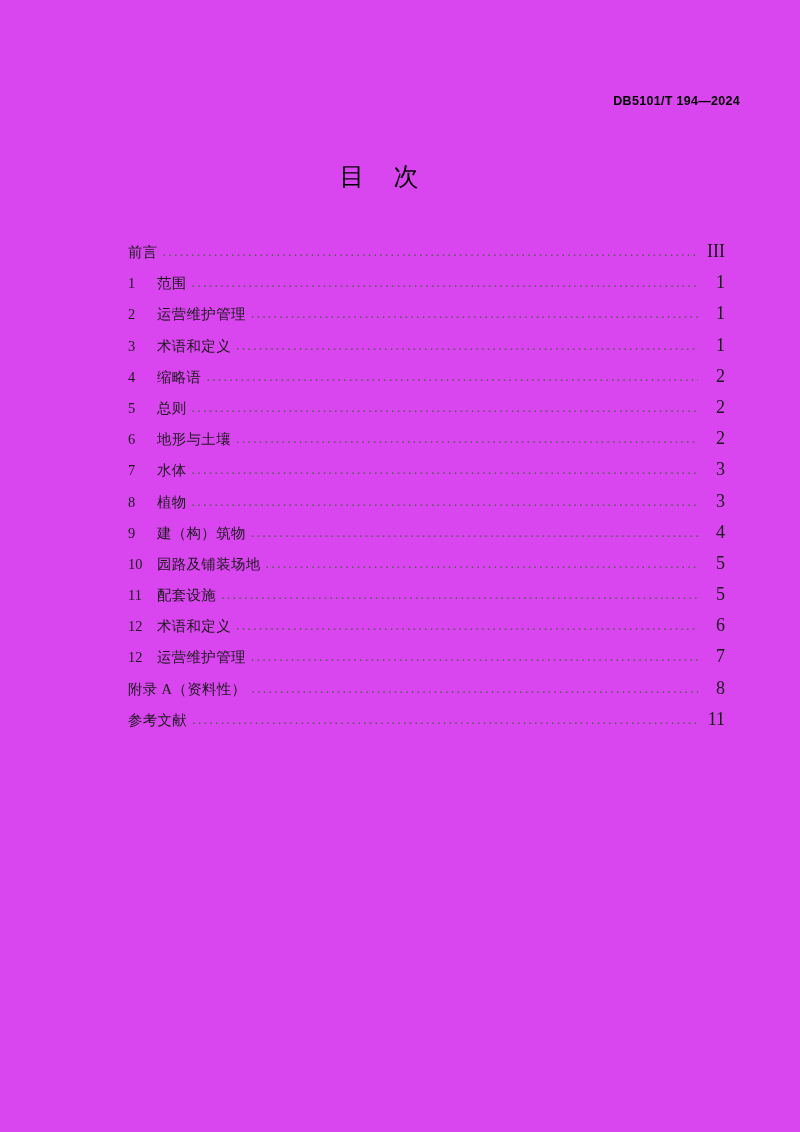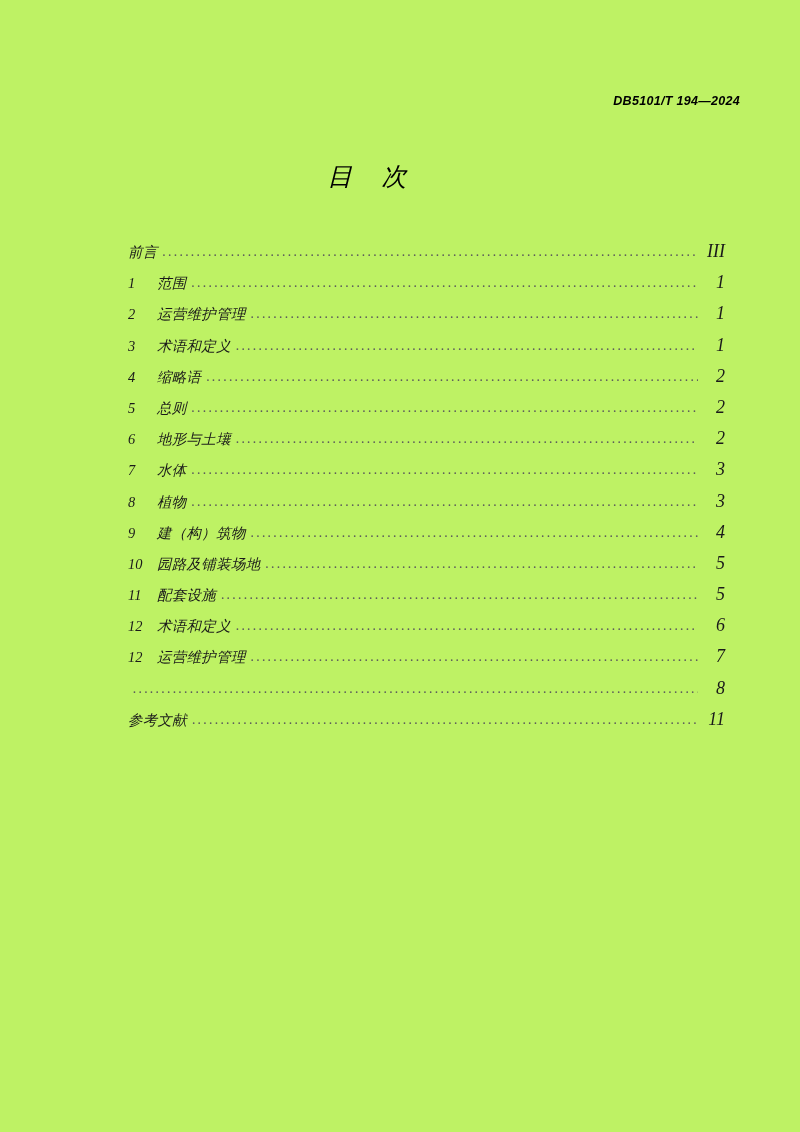--- a/index.html
+++ b/index.html
@@ -4,25 +4,24 @@
 <style>
   html, body {
     margin: 0;
     padding: 0;
     background: #ffffff;
   }
   .page {
     position: relative;
     width: 800px;
     height: 1132px;
-    background: #bef264;
+    background: #d946ef;
     overflow: hidden;
     font-family: "Liberation Serif", "DejaVu Serif", serif;
     color: #000000;
-    font-style: italic;
   }
 
   
   .doc-header {
     position: absolute;
     top: 94px;
     right: 60px;
     font-family: "Liberation Sans", "DejaVu Sans", sans-serif;
     font-size: 12.5px;
     font-weight: bold;
@@ -36,20 +35,21 @@
     position: absolute;
     top: 160px;
     left: 0;
     width: 736px;
     text-align: center;
     font-size: 25px;
     font-weight: normal;
     letter-spacing: 2px;
     color: #000;
     font-family: "Liberation Serif", "DejaVu Serif", serif;
+    padding-left: 12px;
   }
 
   
   .toc {
     position: absolute;
     top: 236px;
     left: 93px;
     width: 632px;
   }
   .toc-row {
@@ -195,20 +195,21 @@
         <span class="toc-page">6</span>
       </div>
       <div class="toc-row">
         <span class="toc-num has-num">12</span>
         <span class="toc-label">运营维护管理</span>
         <span class="toc-dots"></span>
         <span class="toc-page">7</span>
       </div>
       <div class="toc-row">
         <span class="toc-num no-num"></span>
+        <span class="toc-label">附录 A（资料性）</span>
         <span class="toc-dots"></span>
         <span class="toc-page">8</span>
       </div>
       <div class="toc-row">
         <span class="toc-num no-num"></span>
         <span class="toc-label">参考文献</span>
         <span class="toc-dots"></span>
         <span class="toc-page">11</span>
       </div>
     </div>

